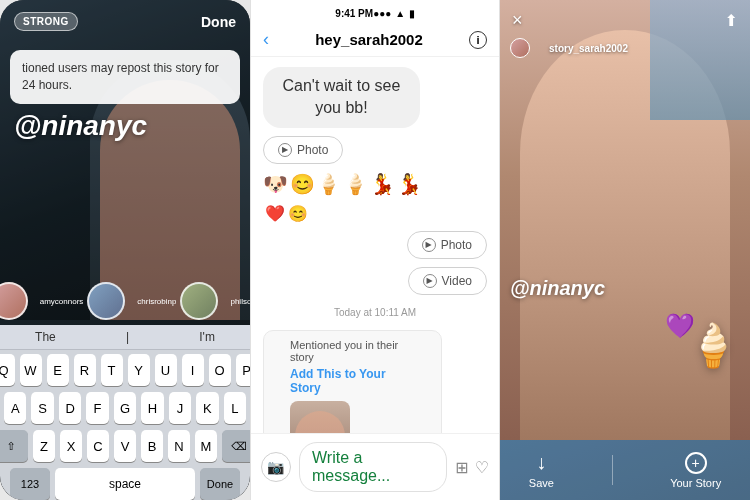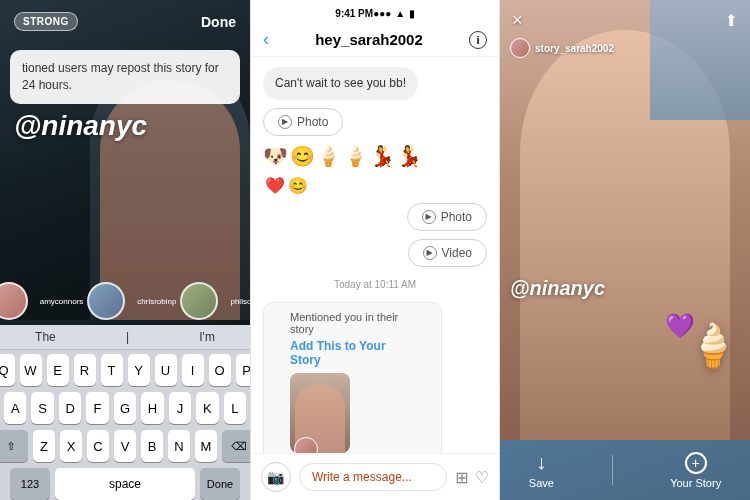--- a/index.html
+++ b/index.html
@@ -13,20 +13,21 @@
     }
 
     
     .panel1 {
       width: 250px;
       height: 500px;
       position: relative;
       background: #2a2a2a;
       overflow: hidden;
       flex-shrink: 0;
+      border-radius: 24px;
     }
     .panel1-bg {
       position: absolute;
       inset: 0;
       background: linear-gradient(160deg, #3a5060 0%, #1a2830 40%, #0a0a0a 100%);
     }
     .panel1-person {
       position: absolute;
       bottom: 180px;
       right: 0;
@@ -264,21 +265,21 @@
       overflow-y: auto;
       padding: 10px 12px;
       display: flex;
       flex-direction: column;
       gap: 8px;
     }
     .msg-bubble {
       max-width: 70%;
       padding: 8px 12px;
       border-radius: 18px;
-      font-size: 12px;
+      font-size: 16px;
       line-height: 1.4;
       text-align: center;
     }
     .msg-bubble.received {
       background: #f0f0f0;
       align-self: flex-start;
       color: #333;
     }
     .media-btn {
       display: flex;
@@ -461,21 +462,21 @@
       color: #fff;
       font-size: 16px;
     }
     .p3-user-tag {
       position: absolute;
       top: 38px;
       left: 10px;
       z-index: 10;
       display: flex;
       align-items: center;
-      gap: 5px;
+      gap: 19px;
     }
     .p3-avatar-tiny {
       width: 20px;
       height: 20px;
       border-radius: 50%;
       background: linear-gradient(135deg, #d4a0a0, #b07060);
       border: 1px solid #fff;
     }
     .p3-username-tag {
       font-size: 10px;
@@ -693,21 +694,21 @@
           <div class="mention-thumb-face"></div>
         </div>
         <div class="avatar-small"></div>
       </div>
     </div>
   </div>
 
   <div class="p2-input-bar">
     <div class="camera-circle">📷</div>
     <div class="message-input">
-      <span style="color:#c2410c; font-size:12px;">Write a message...</span>
+      <span style="color:#15803d; font-size:16px;">Write a message...</span>
     </div>
     <div class="input-icons">
       <span class="input-icon">⊞</span>
       <span class="input-icon">♡</span>
     </div>
   </div>
 </div>
 
 <div class="panel3">
   <div class="p3-bg"></div>

